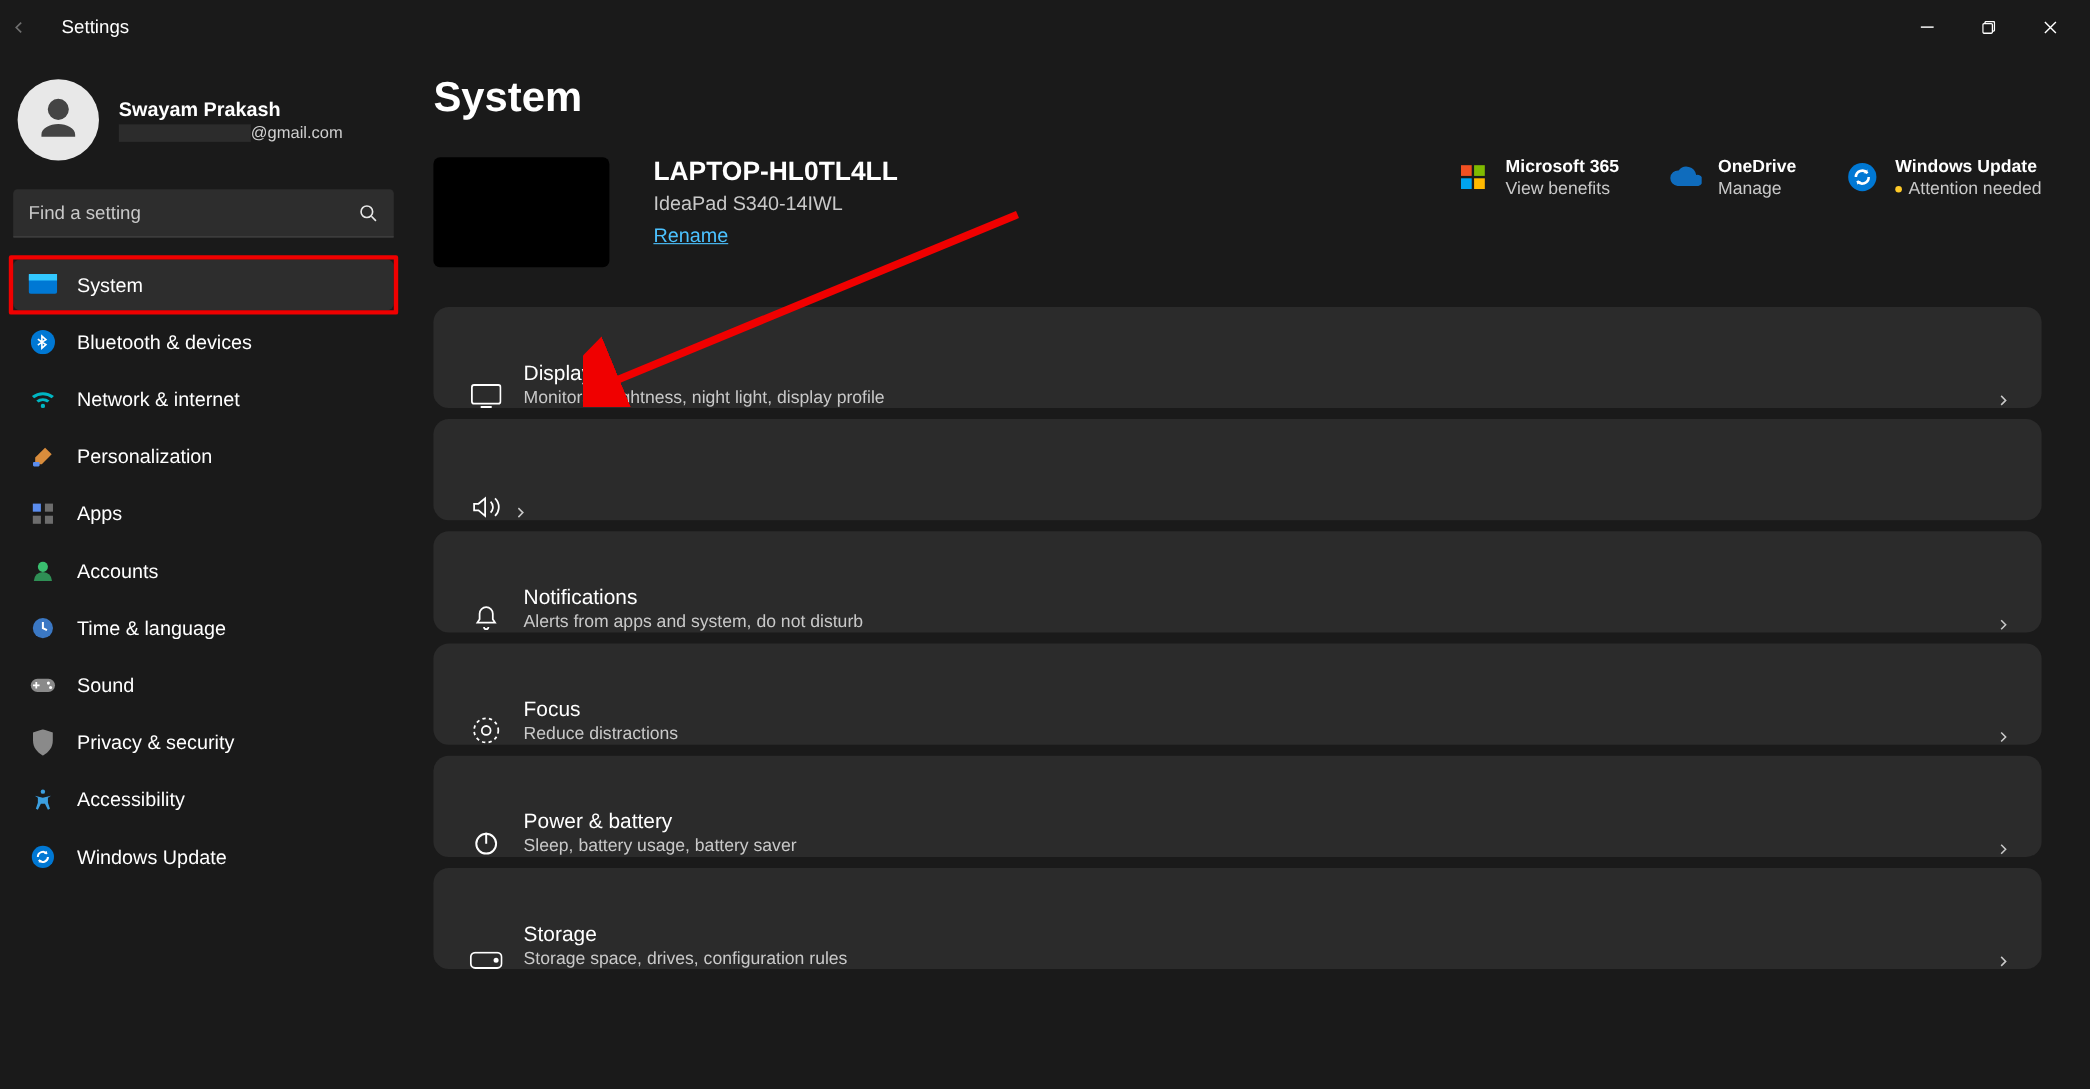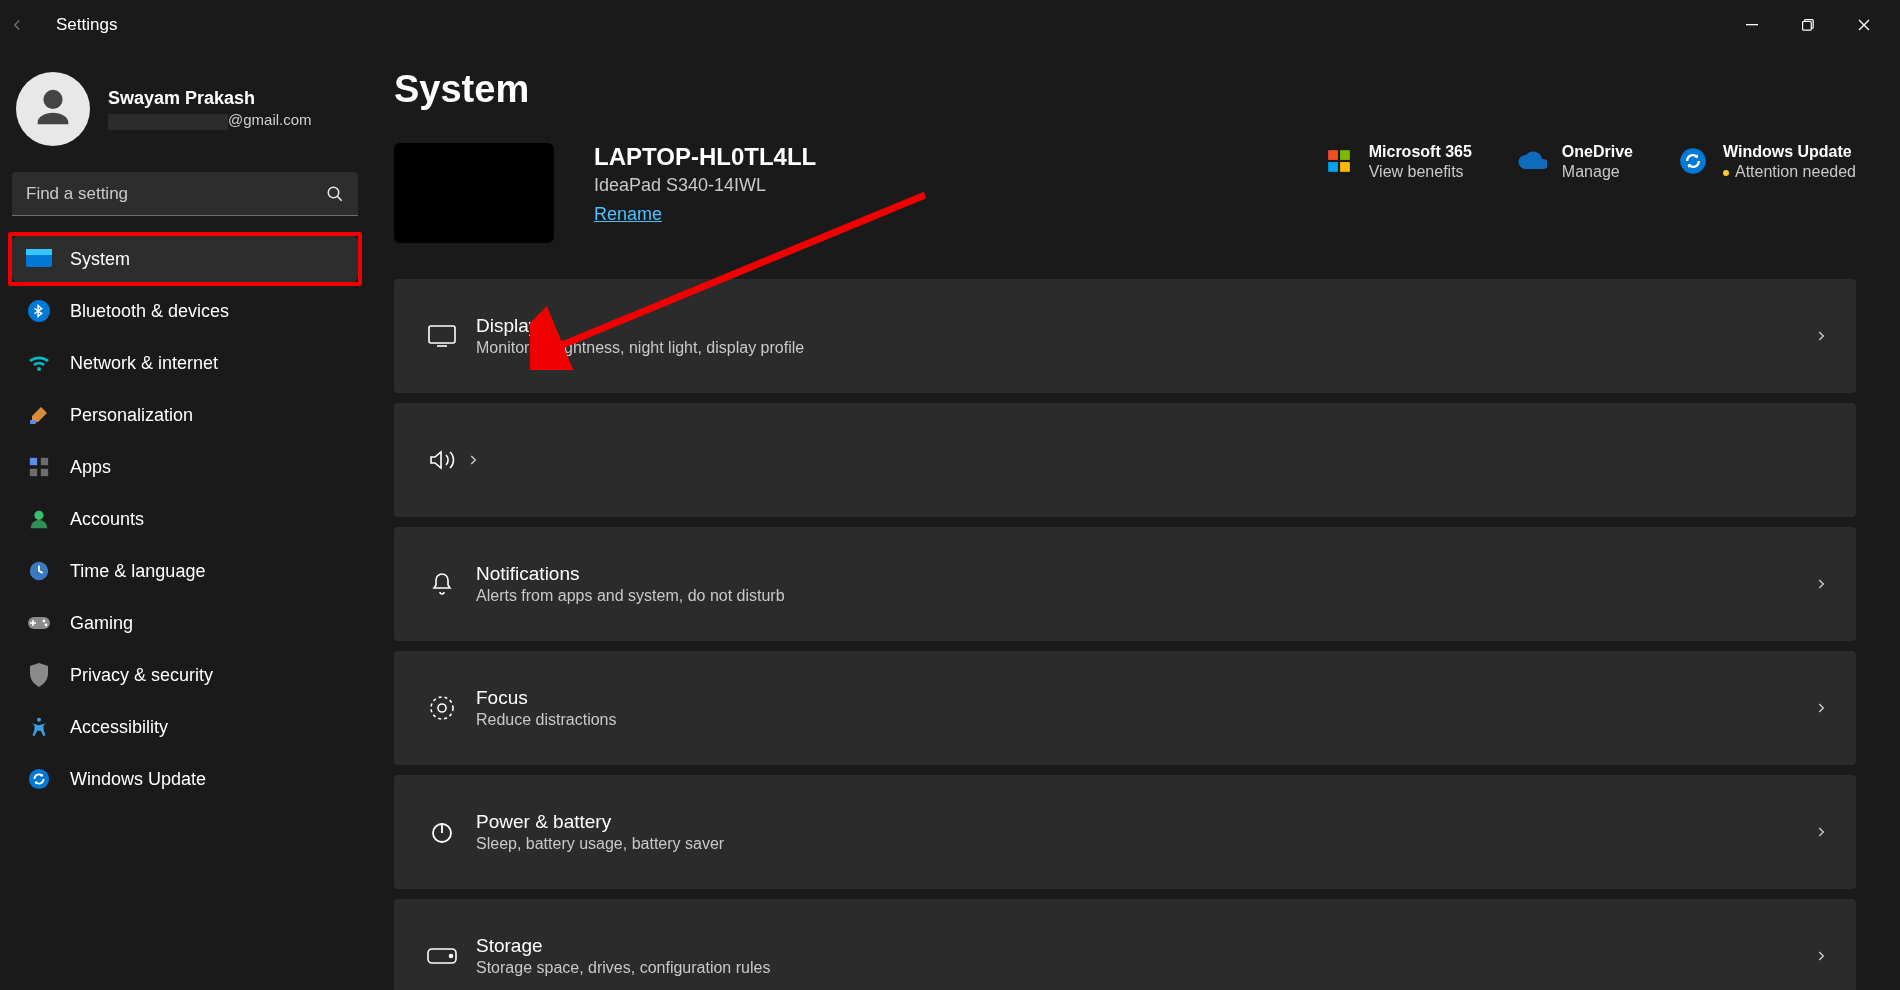--- a/index.html
+++ b/index.html
@@ -77,22 +77,22 @@
   .quick-links{ display:flex; gap:44px; align-items:flex-start;}
   .qlink{ display:flex; gap:14px; align-items:flex-start;}
   .qlink .q-icon{ width:32px; height:32px; margin-top:2px; display:flex; align-items:center; justify-content:center;}
   .qlink .q-title{ font-size:16px; font-weight:600;}
   .qlink .q-sub{ font-size:16px; color:#c9c9c9; margin-top:2px;}
   .dot-alert{ display:inline-block; width:6px; height:6px; border-radius:50%; background:#ffca28; margin-right:6px; vertical-align:middle;}
 
   
   .cards{ display:flex; flex-direction:column; gap:10px;}
   .card{
-    background:#2b2b2b; border-radius:4px; height:114px;
-    display:flex; align-items:center; padding:0 28px 0 24px;
+    background:#2b2b2b; border-radius:14px; height:92px;
+    display:flex; align-items:flex-end; padding:0 28px 0 24px;
   }
   .card .c-icon{ width:48px; display:flex; justify-content:center; color:#fff;}
   .card .c-text{ flex:1; padding-left:10px;}
   .card .c-title{ font-size:19px; color:#fff;}
   .card .c-sub{ font-size:16px; color:#c9c9c9; margin-top:2px;}
   .chev{ color:#c9c9c9;}
 
   
   .arrow-anno{ position:absolute; pointer-events:none; }
 
@@ -228,21 +228,21 @@
 
       <div class="nav-item">
         <span class="nav-icon">
           <svg width="24" height="18" viewBox="0 0 24 18">
               <rect x="1" y="3" width="22" height="12" rx="6" fill="#8a8a8a"></rect>
               <circle cx="17" cy="7" r="1.4" fill="#fff"></circle>
               <circle cx="19" cy="11" r="1.4" fill="#fff"></circle>
               <path d="M6 6v6M3 9h6" stroke="#fff" stroke-width="1.6"></path>
             </svg>
         </span>
-        <span>Gaming</span>
+        <span>Sound</span>
       </div>
 
       <div class="nav-item">
         <span class="nav-icon">
           <svg width="20" height="24" viewBox="0 0 20 24" fill="#8a8a8a">
               <path d="M10 0l9 3v7c0 7-4 11-9 14C5 21 1 17 1 10V3Z"></path>
             </svg>
         </span>
         <span>Privacy &amp; security</span>
       </div>

